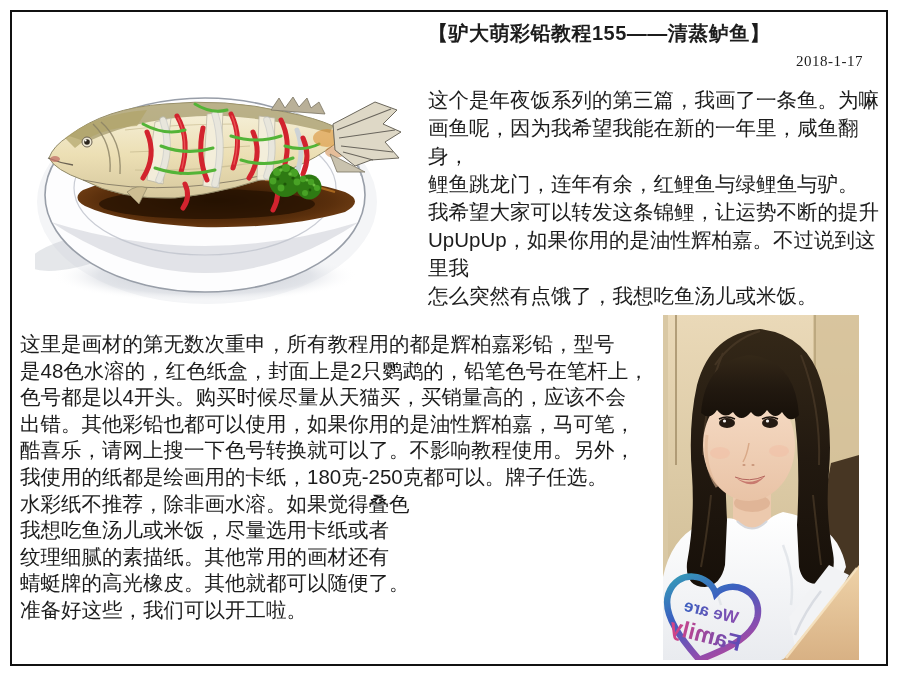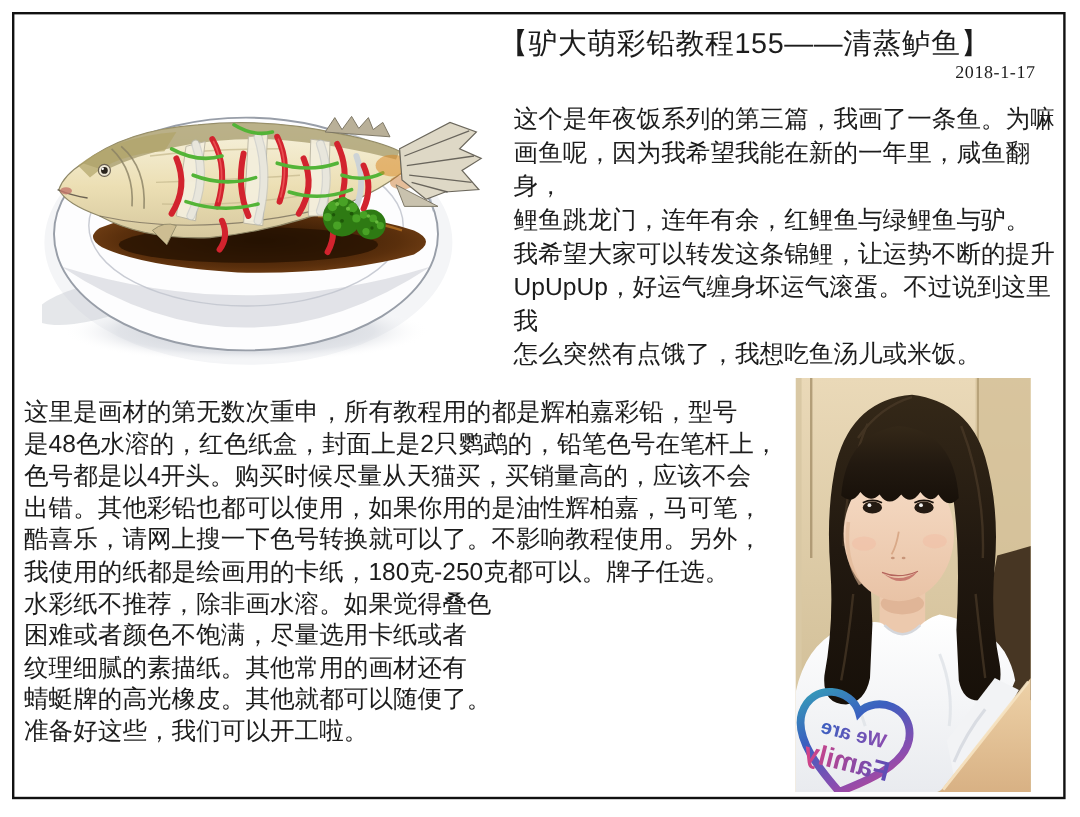--- a/index.html
+++ b/index.html
@@ -6,21 +6,21 @@
   body{
     width:900px;height:681px;position:relative;background:#ffffff;
     font-family:"Liberation Sans","DejaVu Sans",sans-serif;color:#1c1c1c;
     overflow:hidden;
   }
   .frame{
     position:absolute;left:10px;top:10px;width:878px;height:656px;
     border:2px solid #111;box-sizing:border-box;background:transparent;
   }
   .title{
-    position:absolute;left:416px;top:20px;font-size:24px;font-weight:400;
+    position:absolute;left:428px;top:20px;font-size:20px;font-weight:700;
     letter-spacing:.5px;white-space:nowrap;
   }
   .date{
     position:absolute;top:53px;right:37px;font-size:15px;
     font-family:"Liberation Serif","DejaVu Serif",serif;letter-spacing:.5px;text-align:right;
   }
   .intro{
     position:absolute;left:428px;top:86px;width:462px;
     font-size:20.5px;line-height:28px;white-space:pre-line;
   }
@@ -36,30 +36,30 @@
 <body>
 
 <div class="frame"></div>
 
 <div class="title">【驴大萌彩铅教程155——清蒸鲈鱼】</div>
 <div class="date">2018-1-17</div>
 <div class="intro">这个是年夜饭系列的第三篇，我画了一条鱼。为嘛
 画鱼呢，因为我希望我能在新的一年里，咸鱼翻身，
 鲤鱼跳龙门，连年有余，红鲤鱼与绿鲤鱼与驴。
 我希望大家可以转发这条锦鲤，让运势不断的提升
-UpUpUp，好运气缠身坏运气滚蛋。不过说到这里我
+UpUpUp，如果你用的是油性辉柏嘉。不过说到这里我
 怎么突然有点饿了，我想吃鱼汤儿或米饭。</div>
 <div class="materials">这里是画材的第无数次重申，所有教程用的都是辉柏嘉彩铅，型号
 是48色水溶的，红色纸盒，封面上是2只鹦鹉的，铅笔色号在笔杆上，
 色号都是以4开头。购买时候尽量从天猫买，买销量高的，应该不会
 出错。其他彩铅也都可以使用，如果你用的是油性辉柏嘉，马可笔，
 酷喜乐，请网上搜一下色号转换就可以了。不影响教程使用。另外，
 我使用的纸都是绘画用的卡纸，180克-250克都可以。牌子任选。
 水彩纸不推荐，除非画水溶。如果觉得叠色
-困难或者颜色不饱满，尽量选用卡纸或者
+我想吃鱼汤儿或米饭，尽量选用卡纸或者
 纹理细腻的素描纸。其他常用的画材还有
 蜻蜓牌的高光橡皮。其他就都可以随便了。
 准备好这些，我们可以开工啦。</div>
 
 <svg class="fish-art" viewBox="0 0 370 225" xmlns="http://www.w3.org/2000/svg">
   <defs>
     <linearGradient id="bodyGrad" x1="0" y1="0" x2="0" y2="1">
       <stop offset="0" stop-color="#f7f3e0"></stop>
         <stop offset=".55" stop-color="#ecdfb4"></stop>
         <stop offset="1" stop-color="#d6c89e"></stop>

